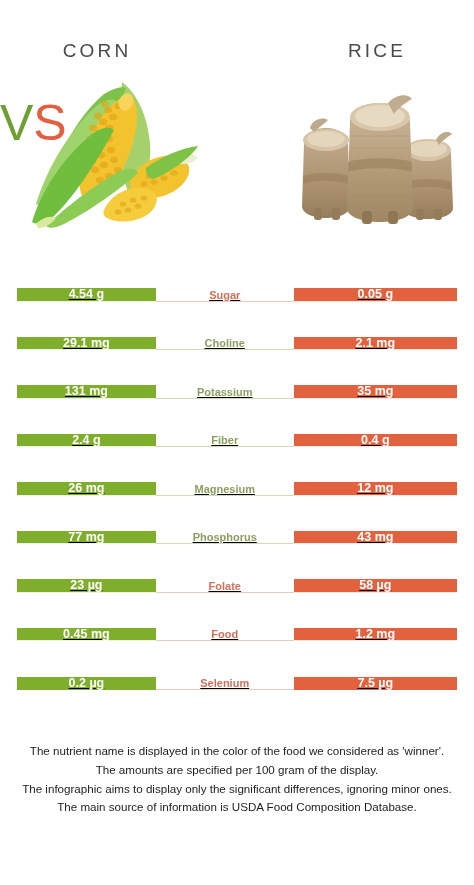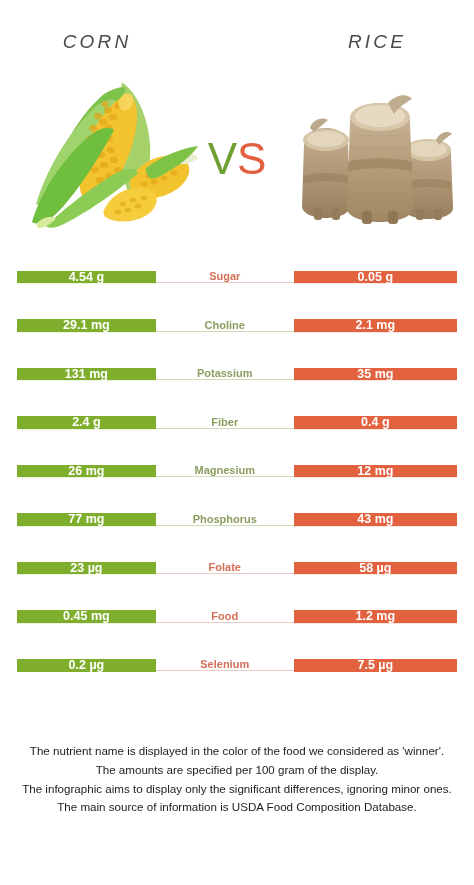--- a/index.html
+++ b/index.html
@@ -20,22 +20,21 @@
   }
 
   
   .titles {
     position: absolute;
     top: 0;
     left: 0;
     width: 474px;
     height: 62px;
     display: flex;
-    align-items: center;
-    font-style: italic;
+    align-items: flex-end;
   }
   .title {
     flex: 1 1 0;
     text-align: center;
     font-size: 19px;
     letter-spacing: 3.2px;
     color: #4a4a4a;
     font-weight: 400;
     padding-top: 22px;
   }
@@ -64,45 +63,44 @@
     top: 28px;
     width: 170px;
     height: 140px;
   }
 
   .vs {
     position: absolute;
     left: 0;
     top: 36px;
     width: 474px;
-    text-align: center;
-    font-size: 44px;
+    font-size: 50px;
     font-weight: 400;
     letter-spacing: 0px;
     line-height: 1;
     font-family: "Liberation Sans", sans-serif;
-    margin-top: 39px;
   }
   .vs .v { color: #6f9f32; }
   .vs .s { color: #e2603f; }
 
   
   .table {
     position: absolute;
     top: 253px;
     left: 17px;
     width: 440px;
   }
 
   .row {
     position: relative;
     display: flex;
-    align-items: center;
+    align-items: flex-end;
     height: 48.5px;
     margin-bottom: 0;
+    text-decoration: underline;
   }
 
   .cell {
     display: flex;
     align-items: center;
     justify-content: center;
     font-size: 12.5px;
     font-weight: 700;
     line-height: 1;
   }

